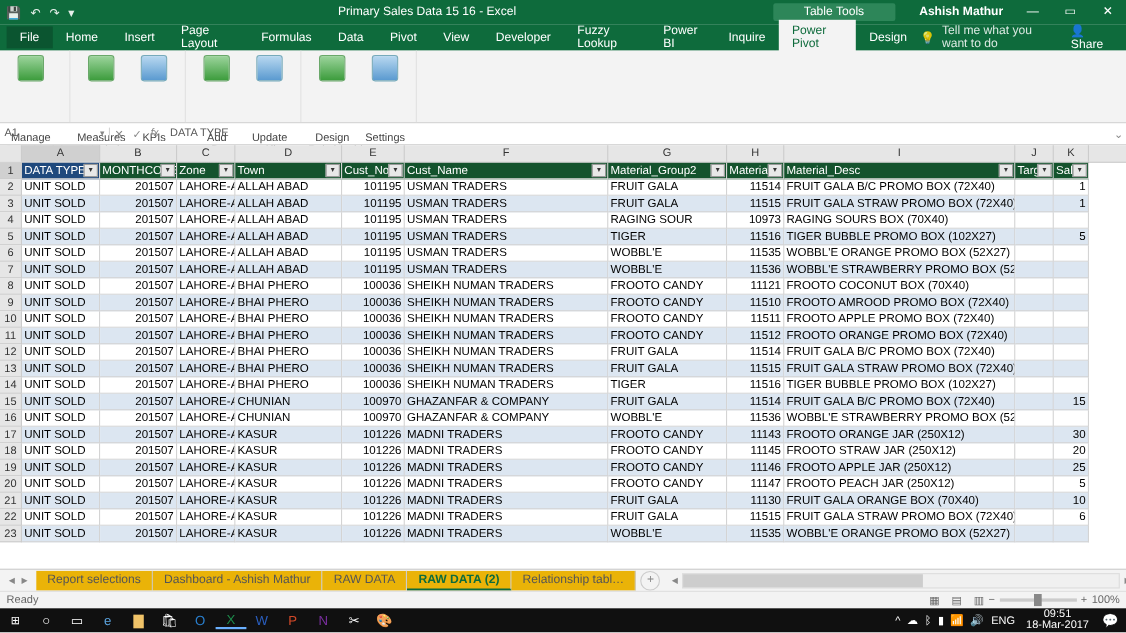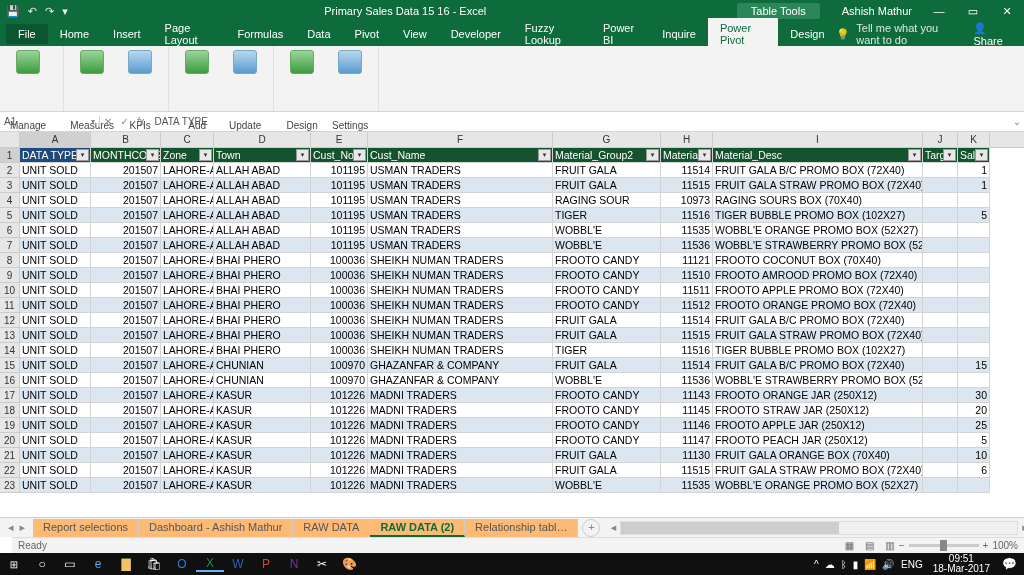--- a/index.html
+++ b/index.html
@@ -3,22 +3,22 @@
 <meta charset="utf-8">
 <style>
 * { margin: 0; padding: 0; box-sizing: border-box; font-family: "Segoe UI", Arial, sans-serif; }
 body { background: #fff; font-size: 11px; overflow: hidden; width: 1024px; height: 575px; position: relative; }
 
 
 .titlebar { background: #0e6b3c; height: 22px; display: flex; align-items: center; color: #fff; font-size: 11px; }
 .titlebar .qat { display: flex; gap: 8px; padding: 0 6px; align-items: center; }
 .titlebar .qat span { opacity: .9; }
 .titlebar .title-center { flex: 1; text-align: center; }
-.titlebar .contextual { background: #2d8659; padding: 2px 14px; border-radius: 2px; margin-right: 12px; }
-.titlebar .user { padding: 0 10px; }
+.titlebar .contextual { background: #2d8659; padding: 2px 28px; border-radius: 2px; margin-right: 12px; }
+.titlebar .user { padding: 0 10px; font-weight: bold; }
 .titlebar .wincontrols { display: flex; }
 .titlebar .wincontrols div { width: 34px; text-align: center; line-height: 22px; }
 
 
 .ribbon-tabs { background: #0e6b3c; height: 24px; display: flex; align-items: center; color: #fff; font-size: 11px; padding-left: 6px; }
 .ribbon-tabs .tab { padding: 4px 12px; cursor: default; }
 .ribbon-tabs .tab.file { background: #0b5530; }
 .ribbon-tabs .tab.active { background: #f3f3f3; color: #0e6b3c; }
 .ribbon-tabs .spacer { flex: 1; }
 .ribbon-tabs .tell { display: flex; gap: 6px; align-items: center; opacity: .85; }
@@ -58,30 +58,30 @@
 
 
 .row.hdr .cell { background: #14532d; color: #fff; font-weight: 400; position: relative; }
 .row.hdr .cell.sel { background: #1f497d; }
 .row.hdr .cell .fbtn { position: absolute; right: 1px; top: 1px; width: 13px; height: 12px; background: #e8e8e8; border: 1px solid #999; font-size: 7px; color: #333; text-align: center; line-height: 10px; }
 .row.hdr .rh { background: #d0d0d0; }
 
 
 .sheettabs { position: absolute; bottom: 38px; left: 0; right: 0; height: 20px; background: #f3f3f3; border-top: 1px solid #ccc; display: flex; align-items: center; font-size: 11px; }
 .sheettabs .nav { padding: 0 8px; display: flex; gap: 6px; color: #888; }
-.sheettabs .stab { padding: 2px 10px; border-right: 1px solid #ccc; background: #fdba74; color: #555; }
+.sheettabs .stab { padding: 2px 10px; border-right: 1px solid #ccc; background: #eab308; color: #555; }
 .sheettabs .stab.active { border-bottom: 2px solid #0e6b3c; color: #0e6b3c; font-weight: 600; }
 .sheettabs .add { width: 18px; height: 18px; border: 1px solid #ccc; border-radius: 50%; text-align: center; line-height: 15px; margin-left: 4px; color: #888; }
 .sheettabs .hscroll { flex: 1; margin: 0 6px 0 20px; height: 14px; background: #f0f0f0; border: 1px solid #ddd; position: relative; }
 .sheettabs .hscroll .thumb { position: absolute; height: 100%; width: 55%; background: #cdcdcd; }
 .sheettabs .hscroll::before, .sheettabs .hscroll::after { content: "◂"; position: absolute; left: -14px; top: -1px; width: 12px; text-align: center; color: #888;}
 .sheettabs .hscroll::after { content: "▸"; left: auto; right: -14px; }
 
 
-.statusbar { position: absolute; bottom: 22px; left: 12px; right: 0; height: 16px; background: #f3f3f3; border-top: 1px solid #ddd; display: flex; align-items: center; font-size: 10px; color: #666; padding: 0 6px; }
+.statusbar { position: absolute; bottom: 22px; left: 0; right: 0; height: 16px; background: #f3f3f3; border-top: 1px solid #ddd; display: flex; align-items: center; font-size: 10px; color: #666; padding: 0 6px; }
 .statusbar .sp { flex: 1; }
 .statusbar .views span { padding: 0 4px; }
 .statusbar .zoom { display: flex; gap: 4px; align-items: center; }
 .statusbar .slider { width: 70px; height: 3px; background: #ccc; position: relative; }
 .statusbar .slider::after { content: ""; position: absolute; width: 7px; height: 11px; background: #888; top: -4px; left: 45%; }
 
 
 .taskbar { position: absolute; bottom: 0; left: 0; right: 0; height: 22px; background: #101010; display: flex; align-items: center; color: #fff; font-size: 10px; }
 .taskbar .start { width: 28px; text-align: center; }
 .taskbar .tbicon { width: 28px; text-align: center; font-size: 12px; }

